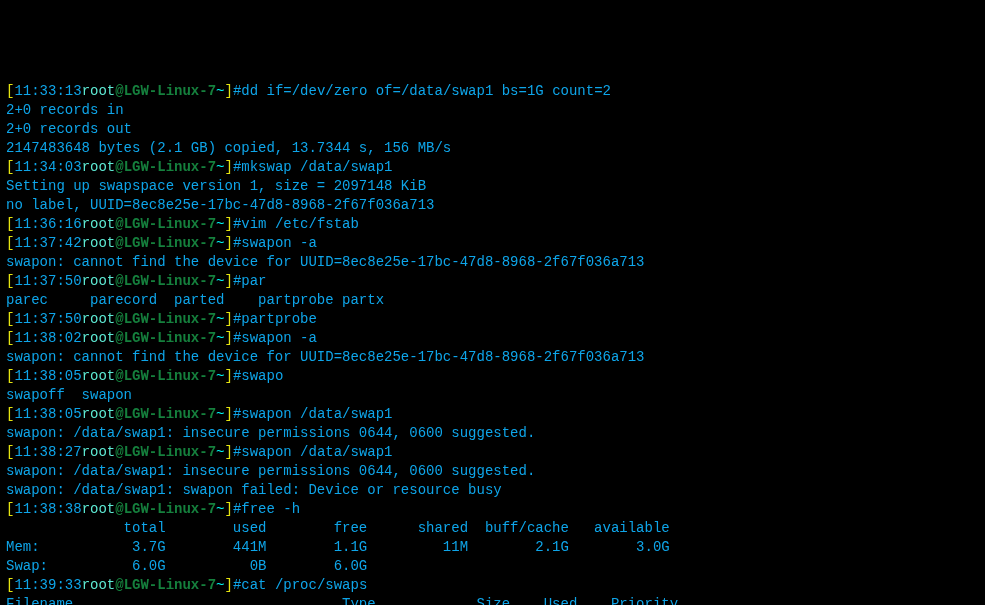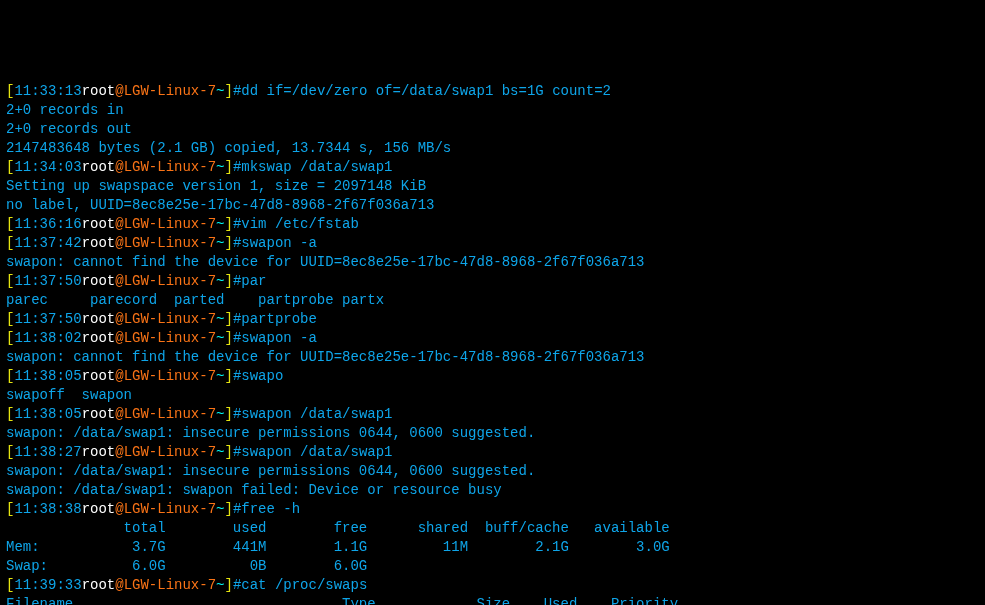--- a/index.html
+++ b/index.html
@@ -9,22 +9,22 @@
       font-size: 14px;
       color: #ccc;
       padding: 6px;
       width: 985px;
       height: 605px;
       overflow: hidden;
       white-space: pre;
       line-height: 19px;
     }
     .yellow { color: #e5e510; }
-    .red { color: #ffffff; }
-    .magenta { color: #f97316; }
+    .red { color: #5eead4; }
+    .magenta { color: #15803d; font-weight: bold; }
     .cyan { color: #00ffff; }
     .white { color: #0ea5e9; }
   </style>
 </head>
 <body>
 
 
 
 <div id="terminal"><div><span class="yellow">[</span><span class="white">11:33:13</span><span class="red">root</span><span class="magenta">@LGW-Linux-7</span><span class="cyan">~</span><span class="yellow">]</span><span class="white">#dd if=/dev/zero of=/data/swap1 bs=1G count=2</span></div><div><span class="white">2+0 records in</span></div><div><span class="white">2+0 records out</span></div><div><span class="white">2147483648 bytes (2.1 GB) copied, 13.7344 s, 156 MB/s</span></div><div><span class="yellow">[</span><span class="white">11:34:03</span><span class="red">root</span><span class="magenta">@LGW-Linux-7</span><span class="cyan">~</span><span class="yellow">]</span><span class="white">#mkswap /data/swap1</span></div><div><span class="white">Setting up swapspace version 1, size = 2097148 KiB</span></div><div><span class="white">no label, UUID=8ec8e25e-17bc-47d8-8968-2f67f036a713</span></div><div><span class="yellow">[</span><span class="white">11:36:16</span><span class="red">root</span><span class="magenta">@LGW-Linux-7</span><span class="cyan">~</span><span class="yellow">]</span><span class="white">#vim /etc/fstab</span></div><div><span class="yellow">[</span><span class="white">11:37:42</span><span class="red">root</span><span class="magenta">@LGW-Linux-7</span><span class="cyan">~</span><span class="yellow">]</span><span class="white">#swapon -a</span></div><div><span class="white">swapon: cannot find the device for UUID=8ec8e25e-17bc-47d8-8968-2f67f036a713</span></div><div><span class="yellow">[</span><span class="white">11:37:50</span><span class="red">root</span><span class="magenta">@LGW-Linux-7</span><span class="cyan">~</span><span class="yellow">]</span><span class="white">#par</span></div><div><span class="white">parec     parecord  parted    partprobe partx</span></div><div><span class="yellow">[</span><span class="white">11:37:50</span><span class="red">root</span><span class="magenta">@LGW-Linux-7</span><span class="cyan">~</span><span class="yellow">]</span><span class="white">#partprobe</span></div><div><span class="yellow">[</span><span class="white">11:38:02</span><span class="red">root</span><span class="magenta">@LGW-Linux-7</span><span class="cyan">~</span><span class="yellow">]</span><span class="white">#swapon -a</span></div><div><span class="white">swapon: cannot find the device for UUID=8ec8e25e-17bc-47d8-8968-2f67f036a713</span></div><div><span class="yellow">[</span><span class="white">11:38:05</span><span class="red">root</span><span class="magenta">@LGW-Linux-7</span><span class="cyan">~</span><span class="yellow">]</span><span class="white">#swapo</span></div><div><span class="white">swapoff  swapon</span></div><div><span class="yellow">[</span><span class="white">11:38:05</span><span class="red">root</span><span class="magenta">@LGW-Linux-7</span><span class="cyan">~</span><span class="yellow">]</span><span class="white">#swapon /data/swap1</span></div><div><span class="white">swapon: /data/swap1: insecure permissions 0644, 0600 suggested.</span></div><div><span class="yellow">[</span><span class="white">11:38:27</span><span class="red">root</span><span class="magenta">@LGW-Linux-7</span><span class="cyan">~</span><span class="yellow">]</span><span class="white">#swapon /data/swap1</span></div><div><span class="white">swapon: /data/swap1: insecure permissions 0644, 0600 suggested.</span></div><div><span class="white">swapon: /data/swap1: swapon failed: Device or resource busy</span></div><div><span class="yellow">[</span><span class="white">11:38:38</span><span class="red">root</span><span class="magenta">@LGW-Linux-7</span><span class="cyan">~</span><span class="yellow">]</span><span class="white">#free -h</span></div><div><span class="white">              total        used        free      shared  buff/cache   available</span></div><div><span class="white">Mem:           3.7G        441M        1.1G         11M        2.1G        3.0G</span></div><div><span class="white">Swap:          6.0G          0B        6.0G</span></div><div><span class="yellow">[</span><span class="white">11:39:33</span><span class="red">root</span><span class="magenta">@LGW-Linux-7</span><span class="cyan">~</span><span class="yellow">]</span><span class="white">#cat /proc/swaps</span></div><div><span class="white">Filename                                Type            Size    Used    Priority</span></div></div>
 

